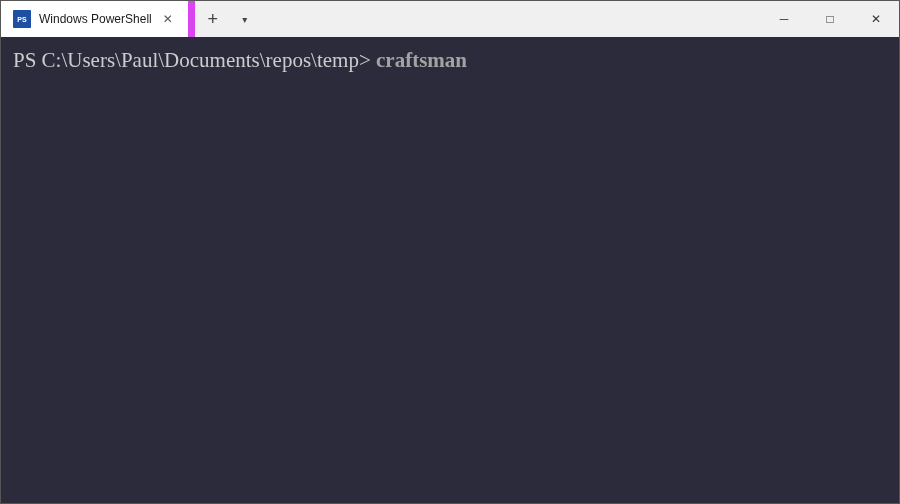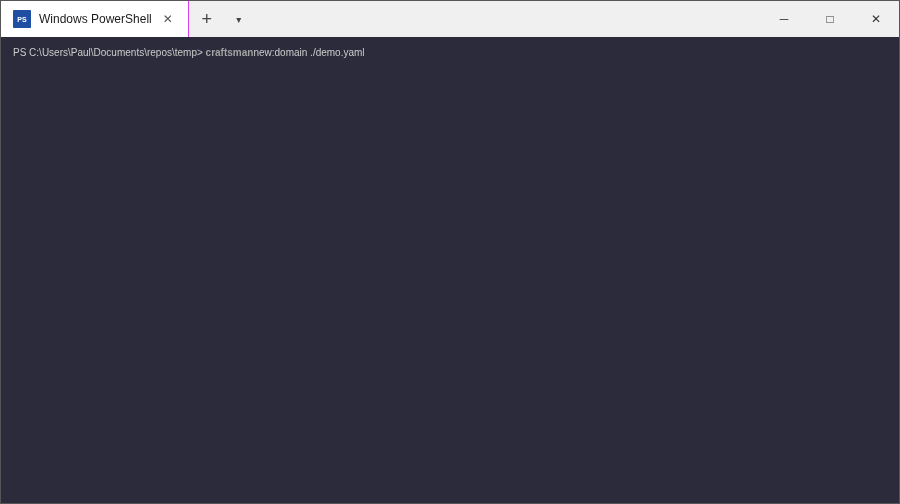--- a/index.html
+++ b/index.html
@@ -36,21 +36,21 @@
       display: flex;
       align-items: stretch;
       flex: 1;
     }
 
     .tab {
       display: flex;
       align-items: center;
       padding: 0 12px;
       background: #ffffff;
-      border-right: 1px solid #d946ef;
+      border-right: 7px solid #d946ef;
       gap: 8px;
       min-width: 170px;
       cursor: pointer;
     }
 
     .tab-label {
       font-size: 12px;
       color: #1a1a1a;
       flex: 1;
     }
@@ -99,22 +99,22 @@
       justify-content: center;
       font-size: 12px;
       color: #333;
       cursor: pointer;
     }
 
     .terminal-body {
       flex: 1;
       background: #2b2b3b;
       padding: 8px 12px;
-      font-family: Liberation Sans, sans-serif;
-      font-size: 10px;
+      font-family: Liberation Serif, serif;
+      font-size: 21px;
       color: #cccccc;
       overflow: hidden;
     }
 
     .prompt-line {
       display: flex;
       align-items: baseline;
       flex-wrap: wrap;
       line-height: 1.5;
     }
@@ -168,16 +168,15 @@
       <div class="ctrl-btn">□</div>
       <div class="ctrl-btn close">✕</div>
     </div>
   </div>
 
   <div class="terminal-body">
     <div class="prompt-line">
       <span class="prompt-text">PS C:\Users\Paul\Documents\repos\temp&gt;</span>
       <span class="prompt-text">&nbsp;</span>
       <span class="cmd-highlight">craftsman</span>
-      <span class="cmd-rest"> new:domain ./demo.yaml</span>
     </div>
   </div>
 </div>
 
 </body></html>

